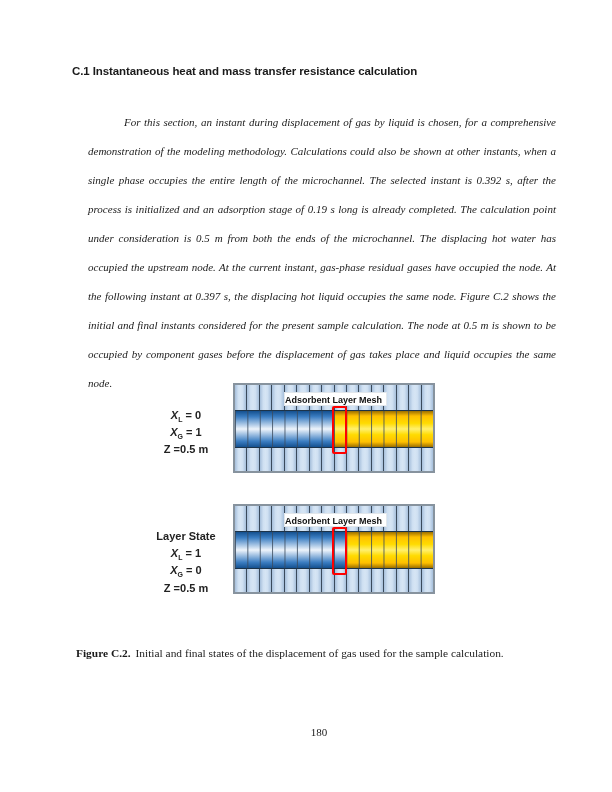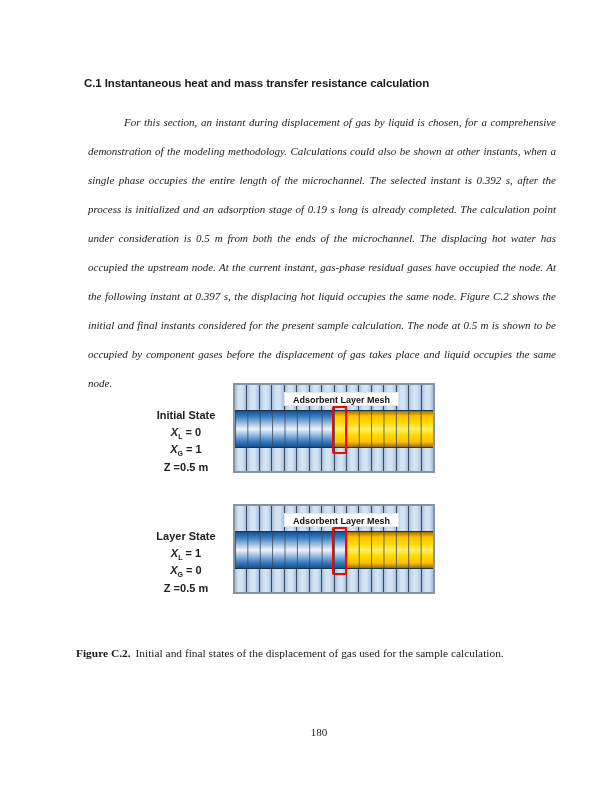--- a/index.html
+++ b/index.html
@@ -8,21 +8,21 @@
     --mesh-cell:#c6d9ee; --mesh-cell-edge:#a6bfdb;
     --grid-line:#3a4a5c; --mesh-border:#87939e; --highlight:#ff0000;
     --text:#1a1a1a;
   }
   html,body{margin:0;padding:0;background:#ffffff;}
   .page{
     position:relative; width:612px; height:792px; background:#ffffff;
     font-family:"Liberation Serif", serif; color:var(--text); overflow:hidden;
   }
   .section-heading{
-    position:absolute; left:72px; top:65px; width:480px; margin:12px;
+    position:absolute; left:72px; top:65px; width:480px; margin:0;
     font-family:"Liberation Sans", sans-serif; font-size:11.5px; font-weight:bold;
     letter-spacing:-0.1px;
   }
   .body-par{
     position:absolute; left:72px; top:92px; width:468px; margin:16px;
     font-size:11px; line-height:29px; text-align:justify; text-indent:36px;font-style:italic;
   }
   figure.fig{position:absolute; left:0; top:0; width:612px; height:792px; margin:0; pointer-events:none;}
   figure.fig > *{pointer-events:auto;}
 
@@ -60,24 +60,24 @@
   .gas{
     flex:1; height:100%;
     background:linear-gradient(to bottom, var(--gas-dark) 0%, var(--gas-mid) 14%, #ffdb00 34%, var(--gas-light) 50%, #ffdb00 66%, var(--gas-mid) 86%, var(--gas-dark) 100%);
   }
   .grid-overlay{
     position:absolute; inset:0; z-index:3; opacity:.85;
     background-image:linear-gradient(to right, var(--grid-line) 0, var(--grid-line) 1.2px, transparent 1.2px);
     background-size:6.25% 100%;
   }
   .mesh-label{
-    position:absolute; left:49px; top:7px; width:115px; height:14px; z-index:4;
+    position:absolute; left:49px; top:7px; width:103px; height:14px; z-index:4;
     background:#ffffff; border:1px solid #e2e7ec;
     font-family:"Liberation Sans", sans-serif; font-weight:bold; font-size:9px;
-    line-height:14px; text-align:center; color:#111; box-sizing:border-box;
+    line-height:14px; color:#111; box-sizing:border-box;
   }
   .red-cell{
     position:absolute; top:21px; height:48px; z-index:5;
     border:2.5px solid var(--highlight); border-radius:2px; box-sizing:border-box;
     background:transparent;
   }
   .caption{
     position:absolute; left:76px; top:601px; width:466px;
     font-size:11.4px; line-height:17px; text-align:justify;
     padding-left:63px; text-indent:-63px; box-sizing:border-box;margin-top:44px;
@@ -94,21 +94,20 @@
 
 <div class="page">
 
   <h1 class="section-heading">C.1 Instantaneous heat and mass transfer resistance calculation</h1>
 
   <p class="body-par">For this section, an instant during displacement of gas by liquid is chosen, for a comprehensive demonstration of the modeling methodology. Calculations could also be shown at other instants, when a single phase occupies the entire length of the microchannel. The selected instant is 0.392 s, after the process is initialized and an adsorption stage of 0.19 s long is already completed. The calculation point under consideration is 0.5 m from both the ends of the microchannel. The displacing hot water has occupied the upstream node. At the current instant, gas-phase residual gases have occupied the node. At the following instant at 0.397 s, the displacing hot liquid occupies the same node.  Figure C.2 shows the initial and final instants considered for the present sample calculation. The node at 0.5 m is shown to be occupied by component gases before the displacement of gas takes place and liquid occupies the same node.</p>
 
   <figure class="fig">
 
     <div class="state-labels s0">
-      <div class="state-title">Initial State</div>
       <div class="state-line"><span class="mvar">X</span><sub>L</sub><span> = 0</span></div>
       <div class="state-line"><span class="mvar">X</span><sub>G</sub><span> = 1</span></div>
       <div class="state-line">Z =0.5 m</div>
     </div>
 
     <div class="mesh d0">
       <div class="cells-layer">
           <div class="cell"></div>
           <div class="cell"></div>
           <div class="cell"></div>

